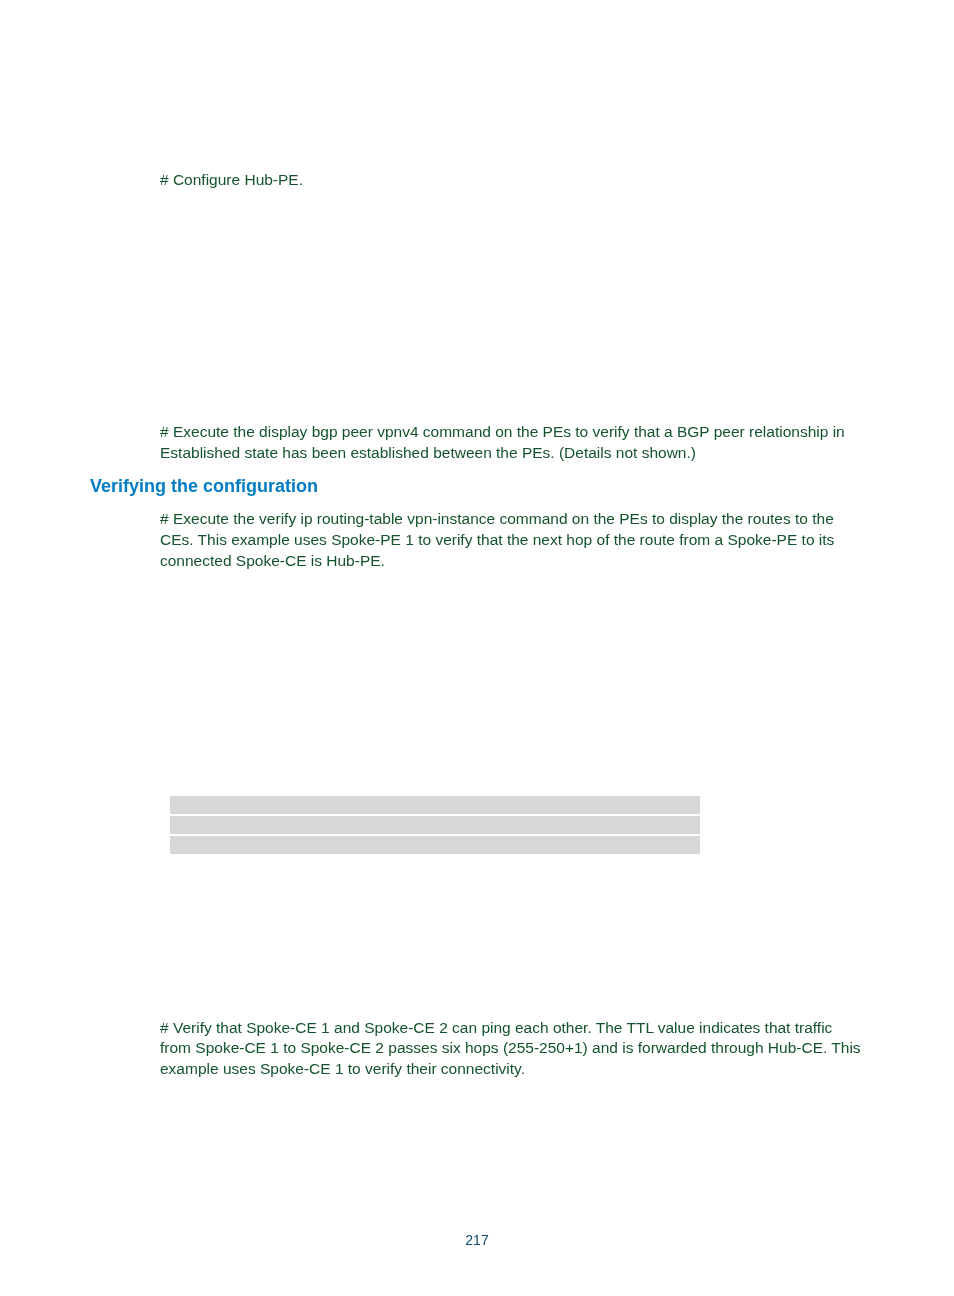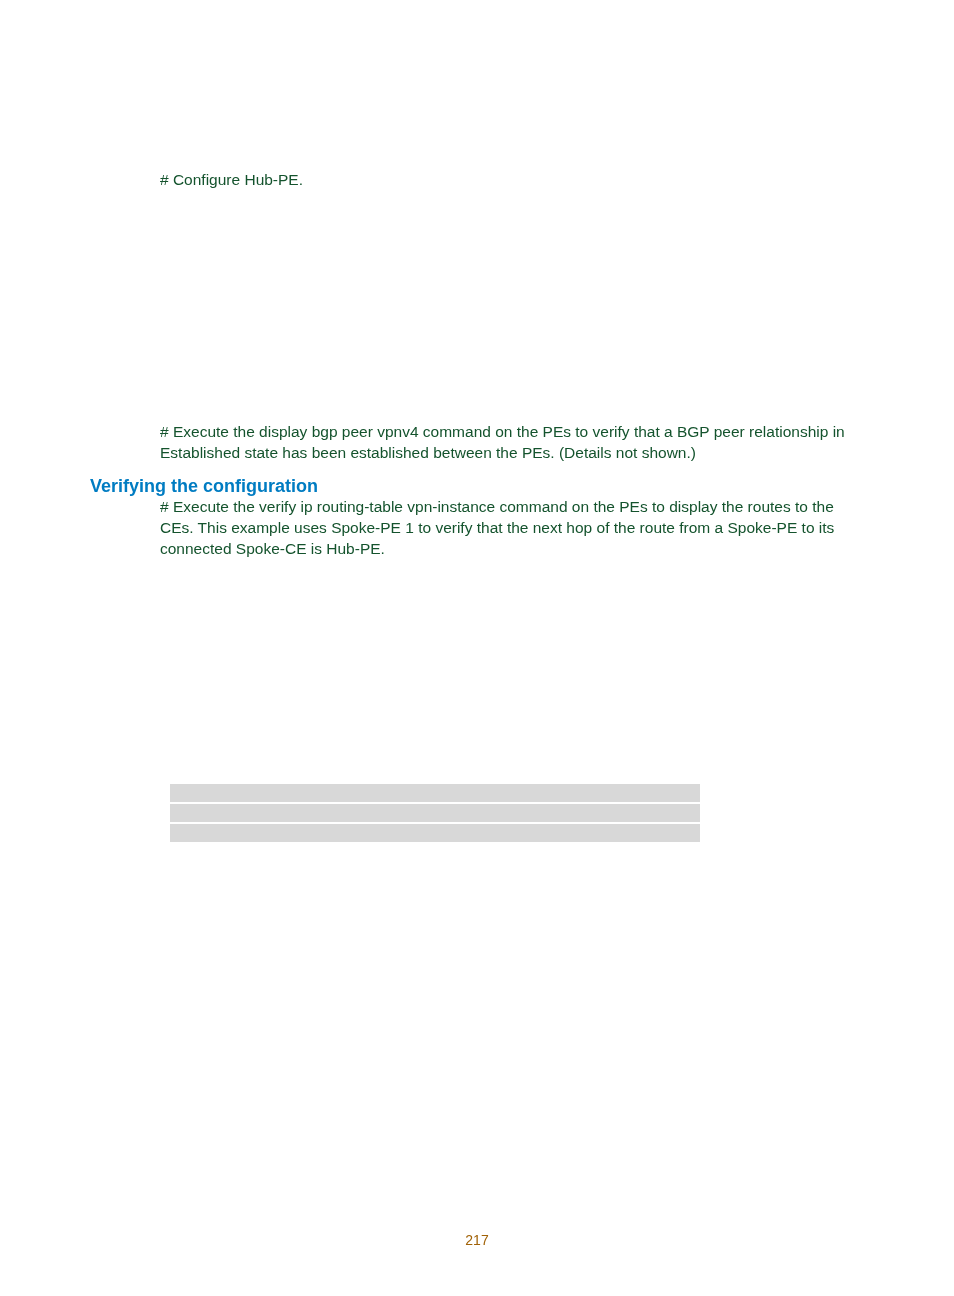--- a/index.html
+++ b/index.html
@@ -21,20 +21,21 @@
     margin-bottom: 6px;
     color: #14532d;
   }
   .bold { font-weight: normal; }
   .spacer-large { height: 225px; }
   .spacer-med { height: 6px; }
   .heading {
     font-size: 18px;
     font-weight: bold;
     color: #007cc2;
+    margin-bottom: 12px;
     padding-left: 0;
   }
   .code-area {
     margin-top: 14px;
     margin-bottom: 14px;
   }
   .code-blank {
     height: 210px;
   }
   .code-highlight-row {
@@ -47,21 +48,21 @@
   .code-blank2 {
     height: 148px;
   }
   .page-number {
     position: absolute;
     bottom: 48px;
     left: 0;
     right: 0;
     text-align: center;
     font-size: 14px;
-    color: #a16207;
+    color: #0c4a6e;
   }
 </style>
 </head>
 <body>
 
 <div class="content">
   <p class="para"># Configure Hub-PE.</p>
 </div>
 
 <div class="spacer-large"></div>
@@ -82,15 +83,16 @@
   </p>
 
   <div class="code-area">
     <div class="code-blank"></div>
     <div class="code-highlight-row"></div>
     <div class="code-highlight-row"></div>
     <div class="code-highlight-row"></div>
     <div class="code-blank2"></div>
   </div>
 
+  <p class="para"># Verify that Spoke-CE 1 and Spoke-CE 2 can ping each other. The TTL value indicates that traffic from Spoke-CE 1 to Spoke-CE 2 passes six hops (255-250+1) and is forwarded through Hub-CE. This example uses Spoke-CE 1 to verify their connectivity.</p>
 </div>
 
 <div class="page-number">217</div>
 
 </body></html>

